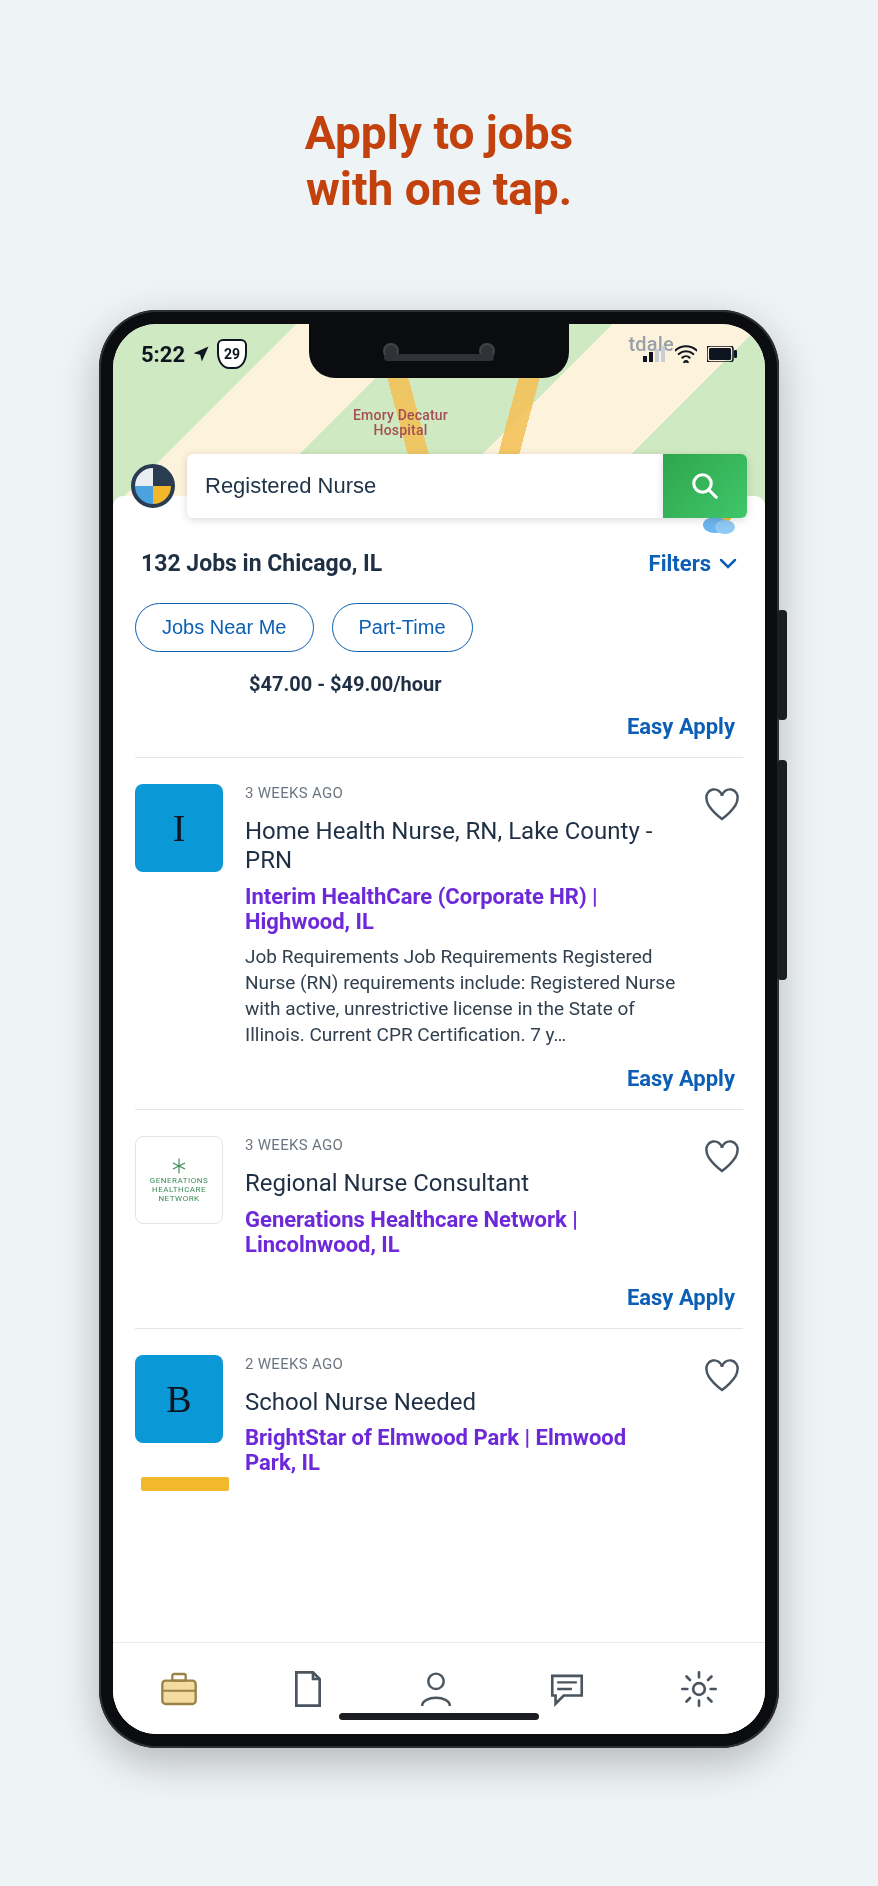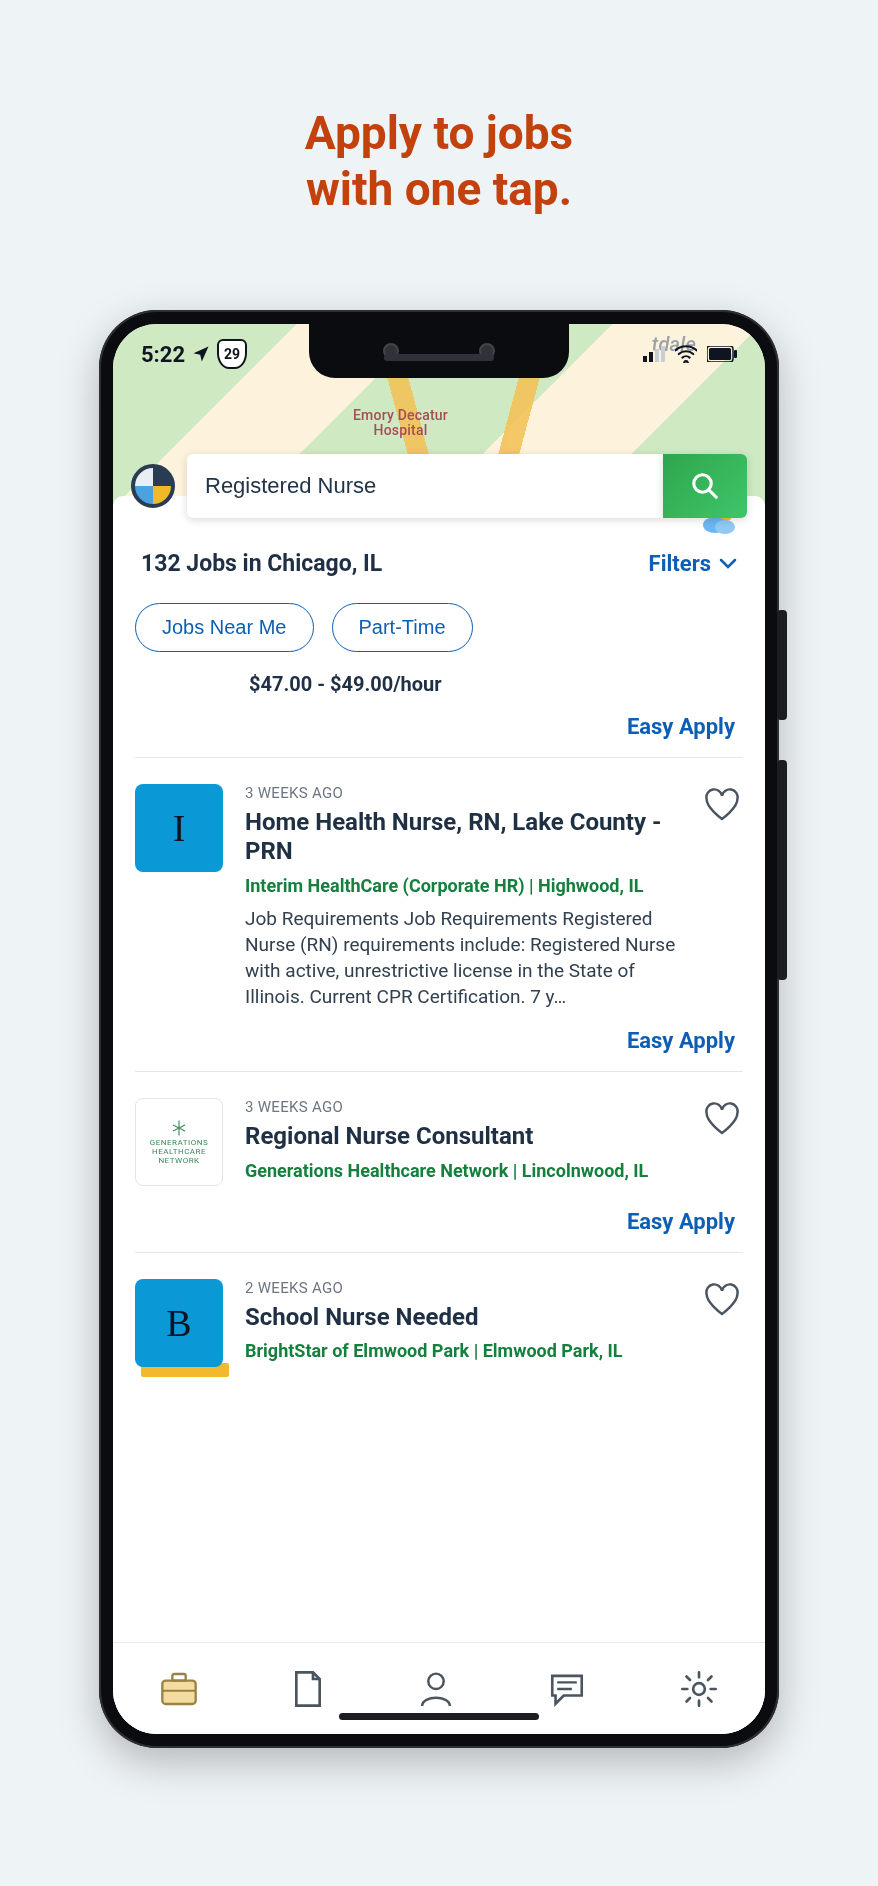--- a/index.html
+++ b/index.html
@@ -99,21 +99,21 @@
       linear-gradient(105deg, transparent 60%, #f3c35a 60% 63%, transparent 63%);
     opacity:.9;
   }
   .map-label-1, .map-label-2 {
     position:absolute;
     font-size: 14px;
     color:#a54e55;
     font-weight:500;
     letter-spacing:.2px;
   }
-  .map-label-1 { right: 69px; top: 8px; color:#9aa1a8; font-size:20px;font-style:italic; }
+  .map-label-1 { right: 91px; top: 8px; color:#9aa1a8; font-size:20px; }
   .map-label-2 { left: 240px; top: 84px; text-align:center; line-height:1.1; }
 
   .statusbar {
     position:absolute;
     top: 0; left:0; right:0;
     height: 54px;
     display:flex;
     align-items:center;
     justify-content:space-between;
     padding: 6px 28px 0;
@@ -276,22 +276,22 @@
     justify-content:center;
     font-size: 38px;
     font-weight:400;
     font-family: Georgia, serif;
     color:#0f1520;
   }
   .logo.blue { background:#0a98d6; color:#0f1520; }
   .logo.outline { background:#fff; border:1px solid #e2e6ea; color:#3a8a56; font-size:8px; text-align:center; line-height:1.1; font-family: inherit; letter-spacing:.5px; }
   .card-body { flex:1; min-width:0; }
   .ago { font-size: 15px; color:#6c7682; letter-spacing:.3px; }
-  .job-title { font-size: 24px; font-weight:700; color:#1f2f44; margin: 6px 0 8px; line-height:1.22; }
-  .meta { font-size: 18px; font-weight:700; color:#15803d; margin-bottom: 10px; }
+  .job-title { font-size: 24px; font-weight:400; color:#1f2f44; margin: 15px 0 8px; line-height:1.22; }
+  .meta { font-size: 22px; font-weight:700; color:#6d28d9; margin-bottom: 10px; }
   .desc { font-size: 19px; color:#32404f; line-height:1.38; }
   .heart {
     flex:0 0 40px;
     cursor:pointer;
     margin-top: 4px;
   }
 
   .bottom-nav {
     position:absolute;
     left:0; right:0; bottom:0;

